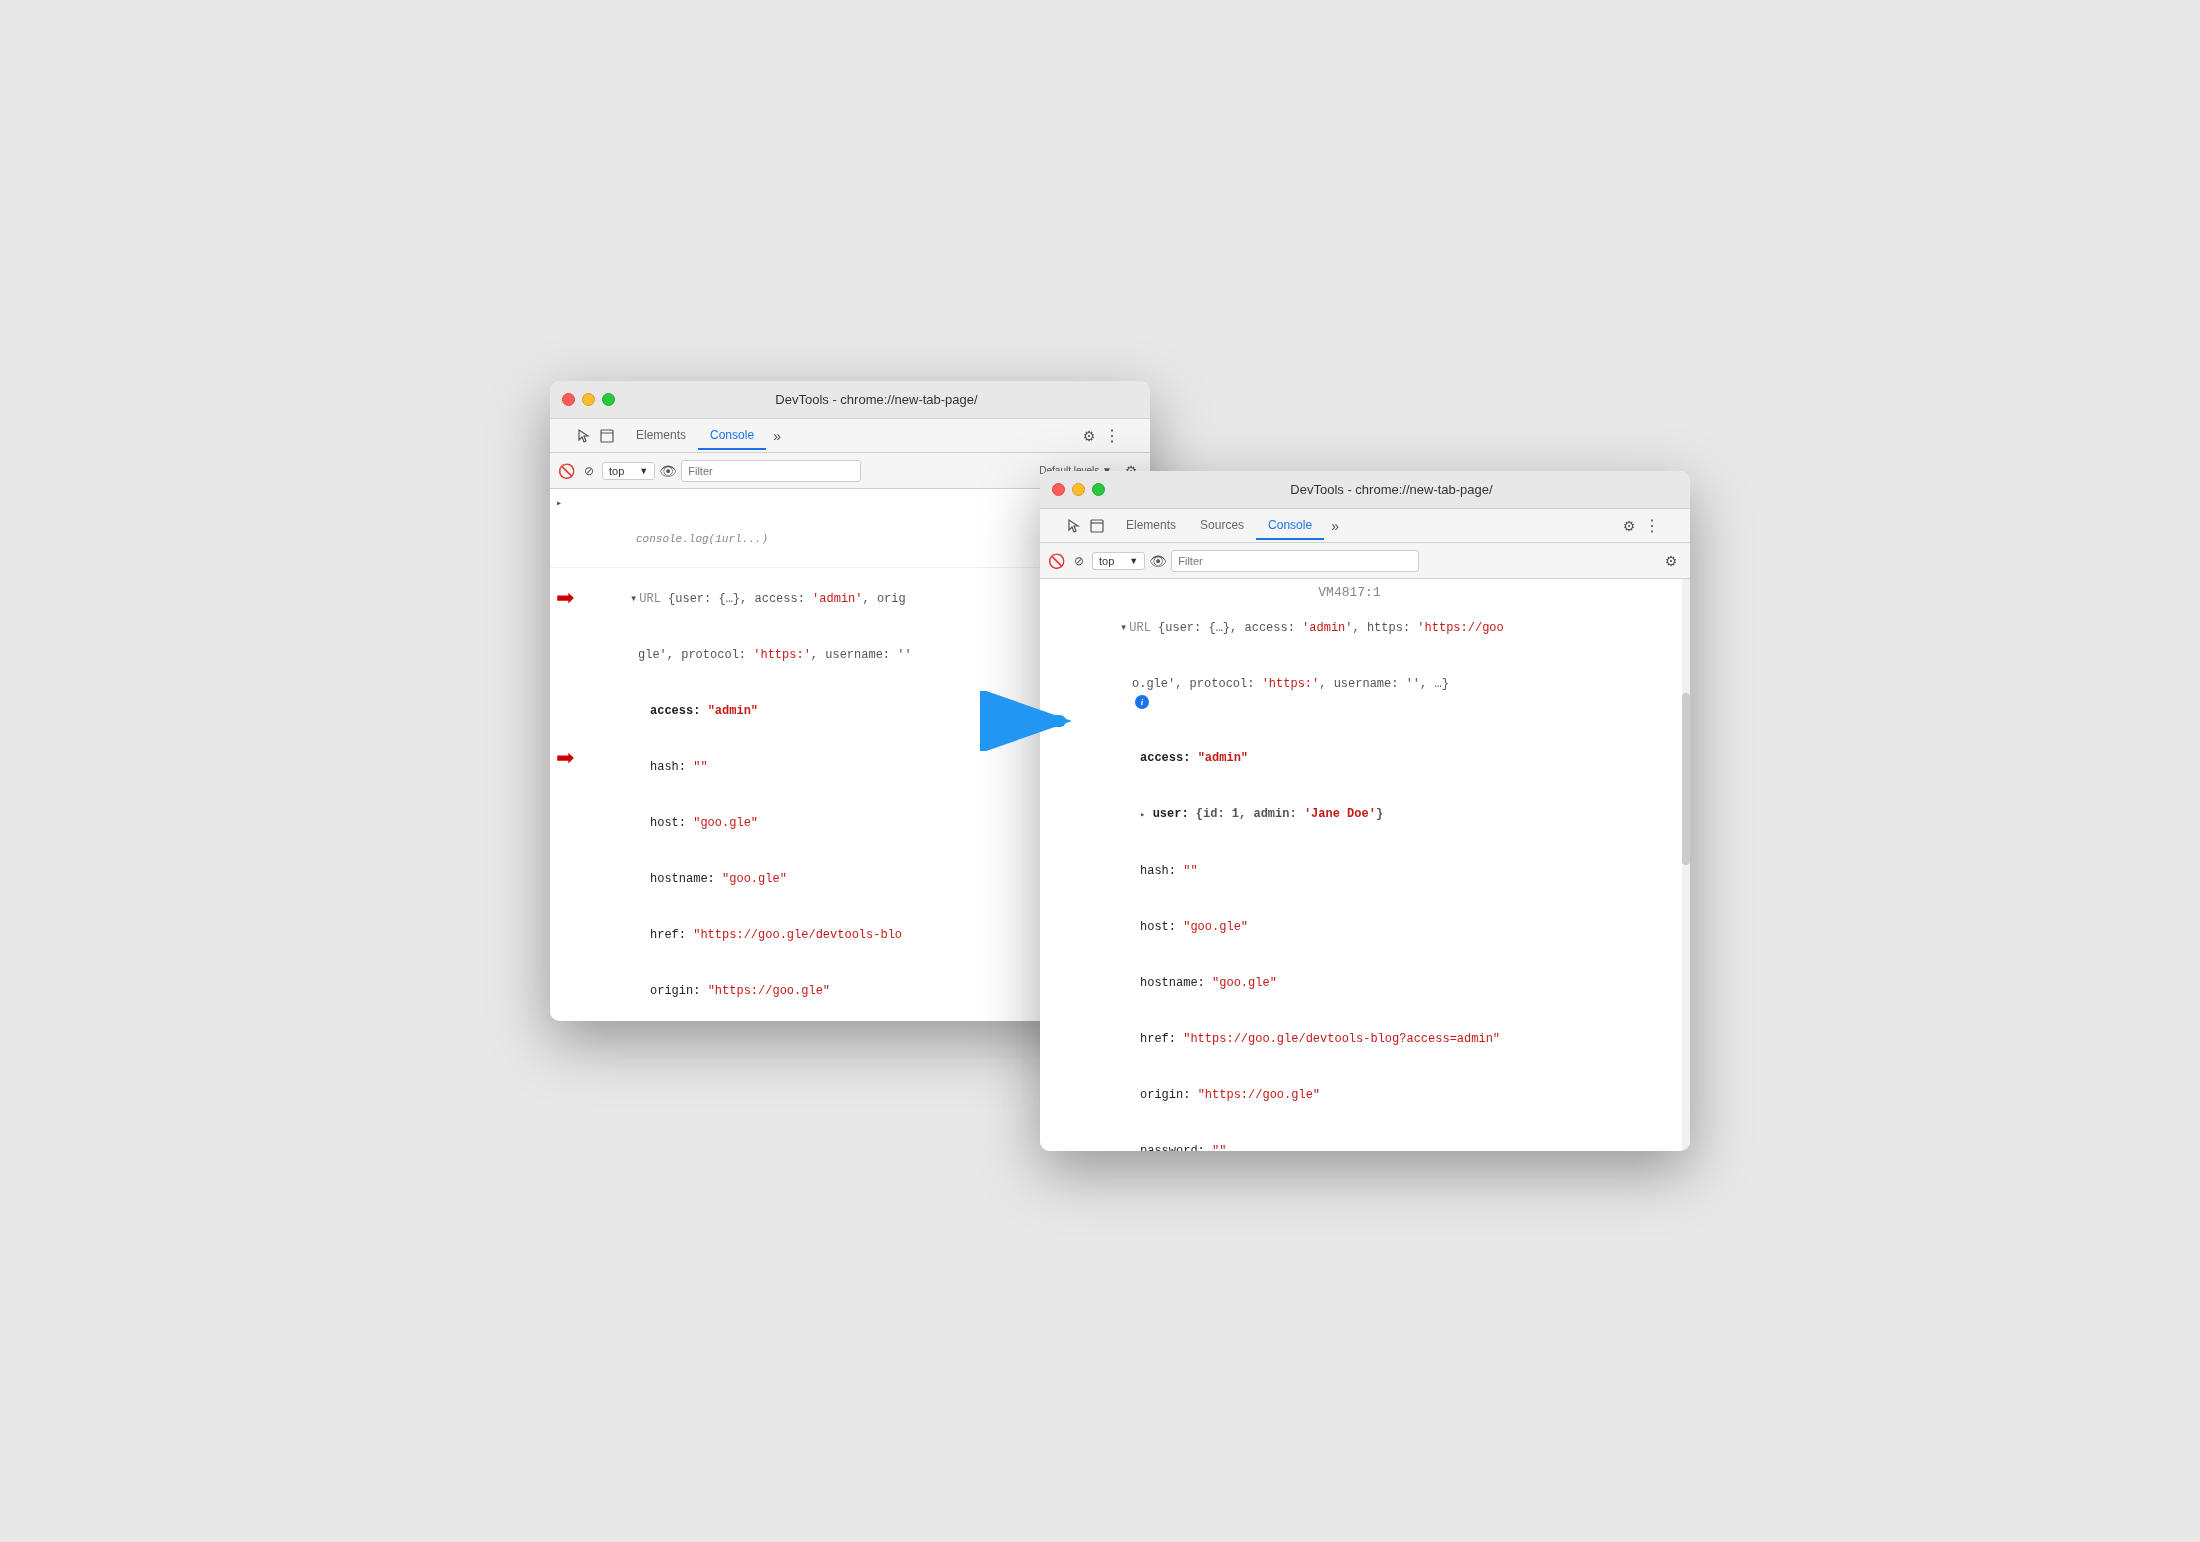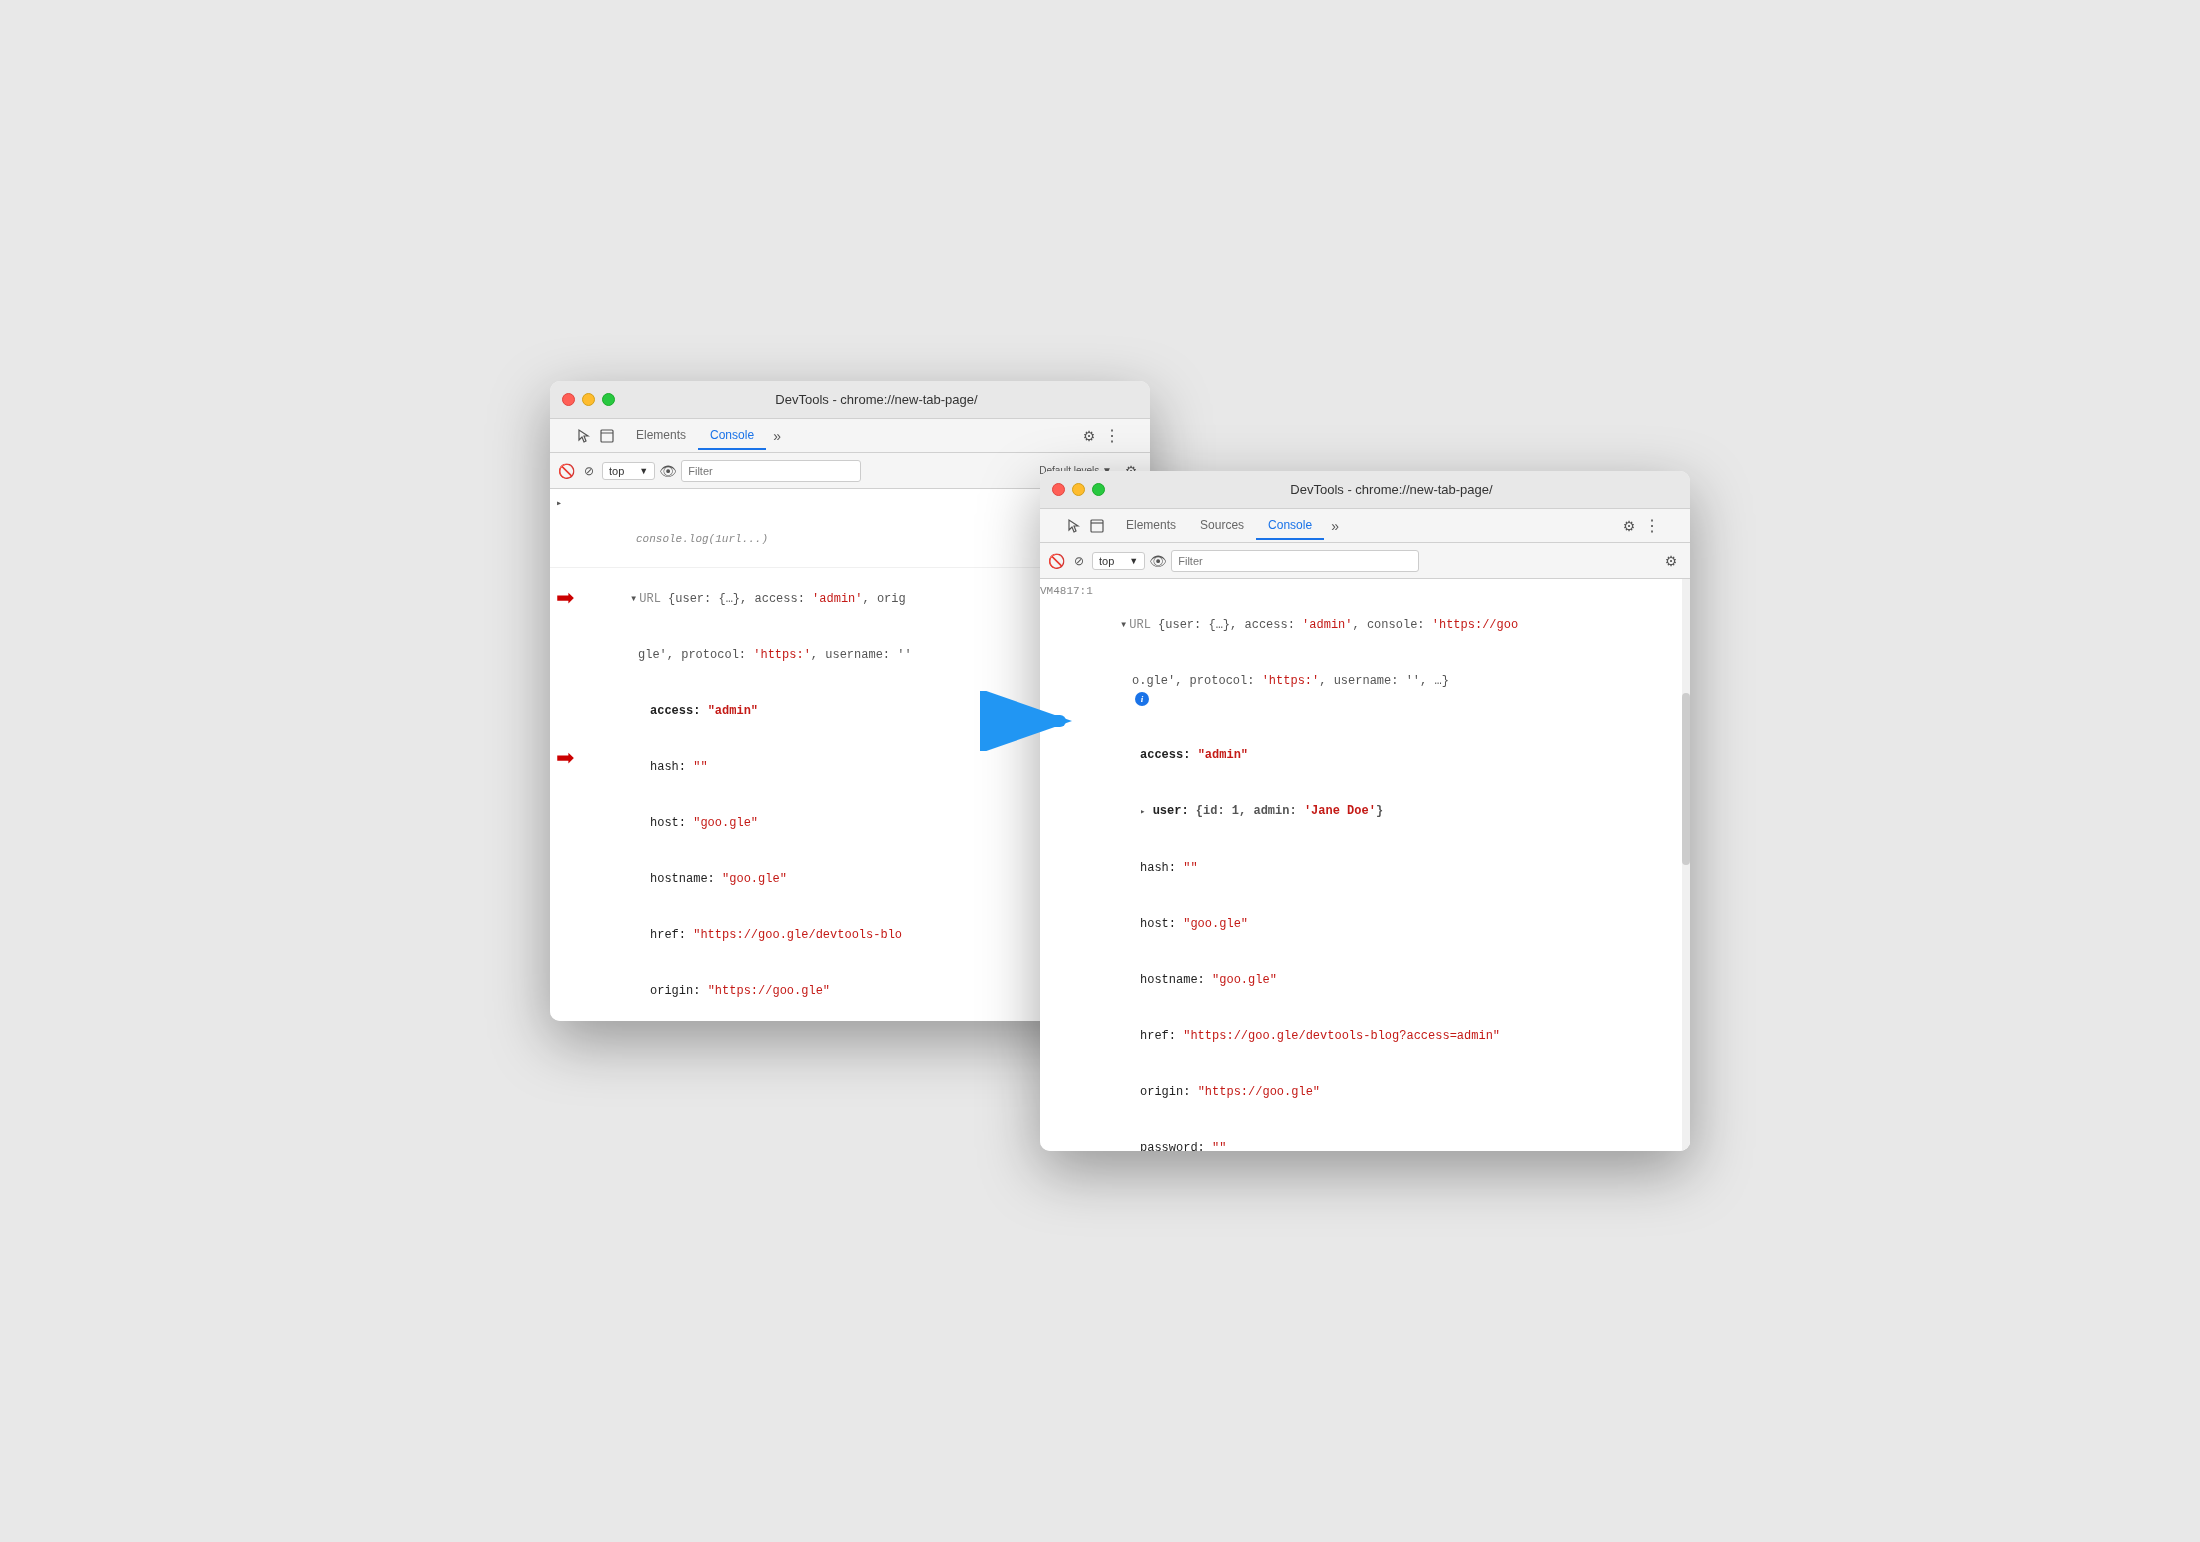--- a/index.html
+++ b/index.html
@@ -391,24 +391,24 @@
       </div>
       <div class="toolbar-icon">👁</div>
       <input class="filter-input" type="text" placeholder="Filter" style="">
       <div style="flex:1"></div>
       <div class="gear-btn">⚙</div>
     </div>
 
     <div class="devtools-content-area">
       <div class="console-content" style="position:relative;">
 
-        <div style="text-align:left; padding-right:31px; padding-top:2px; color:#888; font-size:11px;">VM4817:1</div>
+        <div style="text-align:center; padding-right:31px; padding-top:2px; color:#888; font-size:13px;">VM4817:1</div>
 
         <div class="console-line" style="padding-left:8px; color:#222;">
-          <span style="color:#555; margin-right:2px;">▾</span><span style="color:#888;">URL </span><span style="color:#555;">{user: {…}, access: </span><span class="str-val">'admin'</span><span style="color:#555;">, console: </span><span class="str-val">'https://goo</span>
+          <span style="color:#555; margin-right:2px;">▾</span><span style="color:#888;">URL </span><span style="color:#555;">{user: {…}, access: </span><span class="str-val">'admin'</span><span style="color:#555;">, https: </span><span class="str-val">'https://goo</span>
         </div>
         <div class="console-line" style="padding-left:20px; color:#555;">
           o.gle', protocol: <span class="str-val">'https:'</span>, username: '', …}
           <span class="info-icon">i</span>
         </div>
 
         <div class="console-line indent-1" style="font-weight:bold; color:#222;">
           access: <span class="str-val">"admin"</span>
         </div>
 

